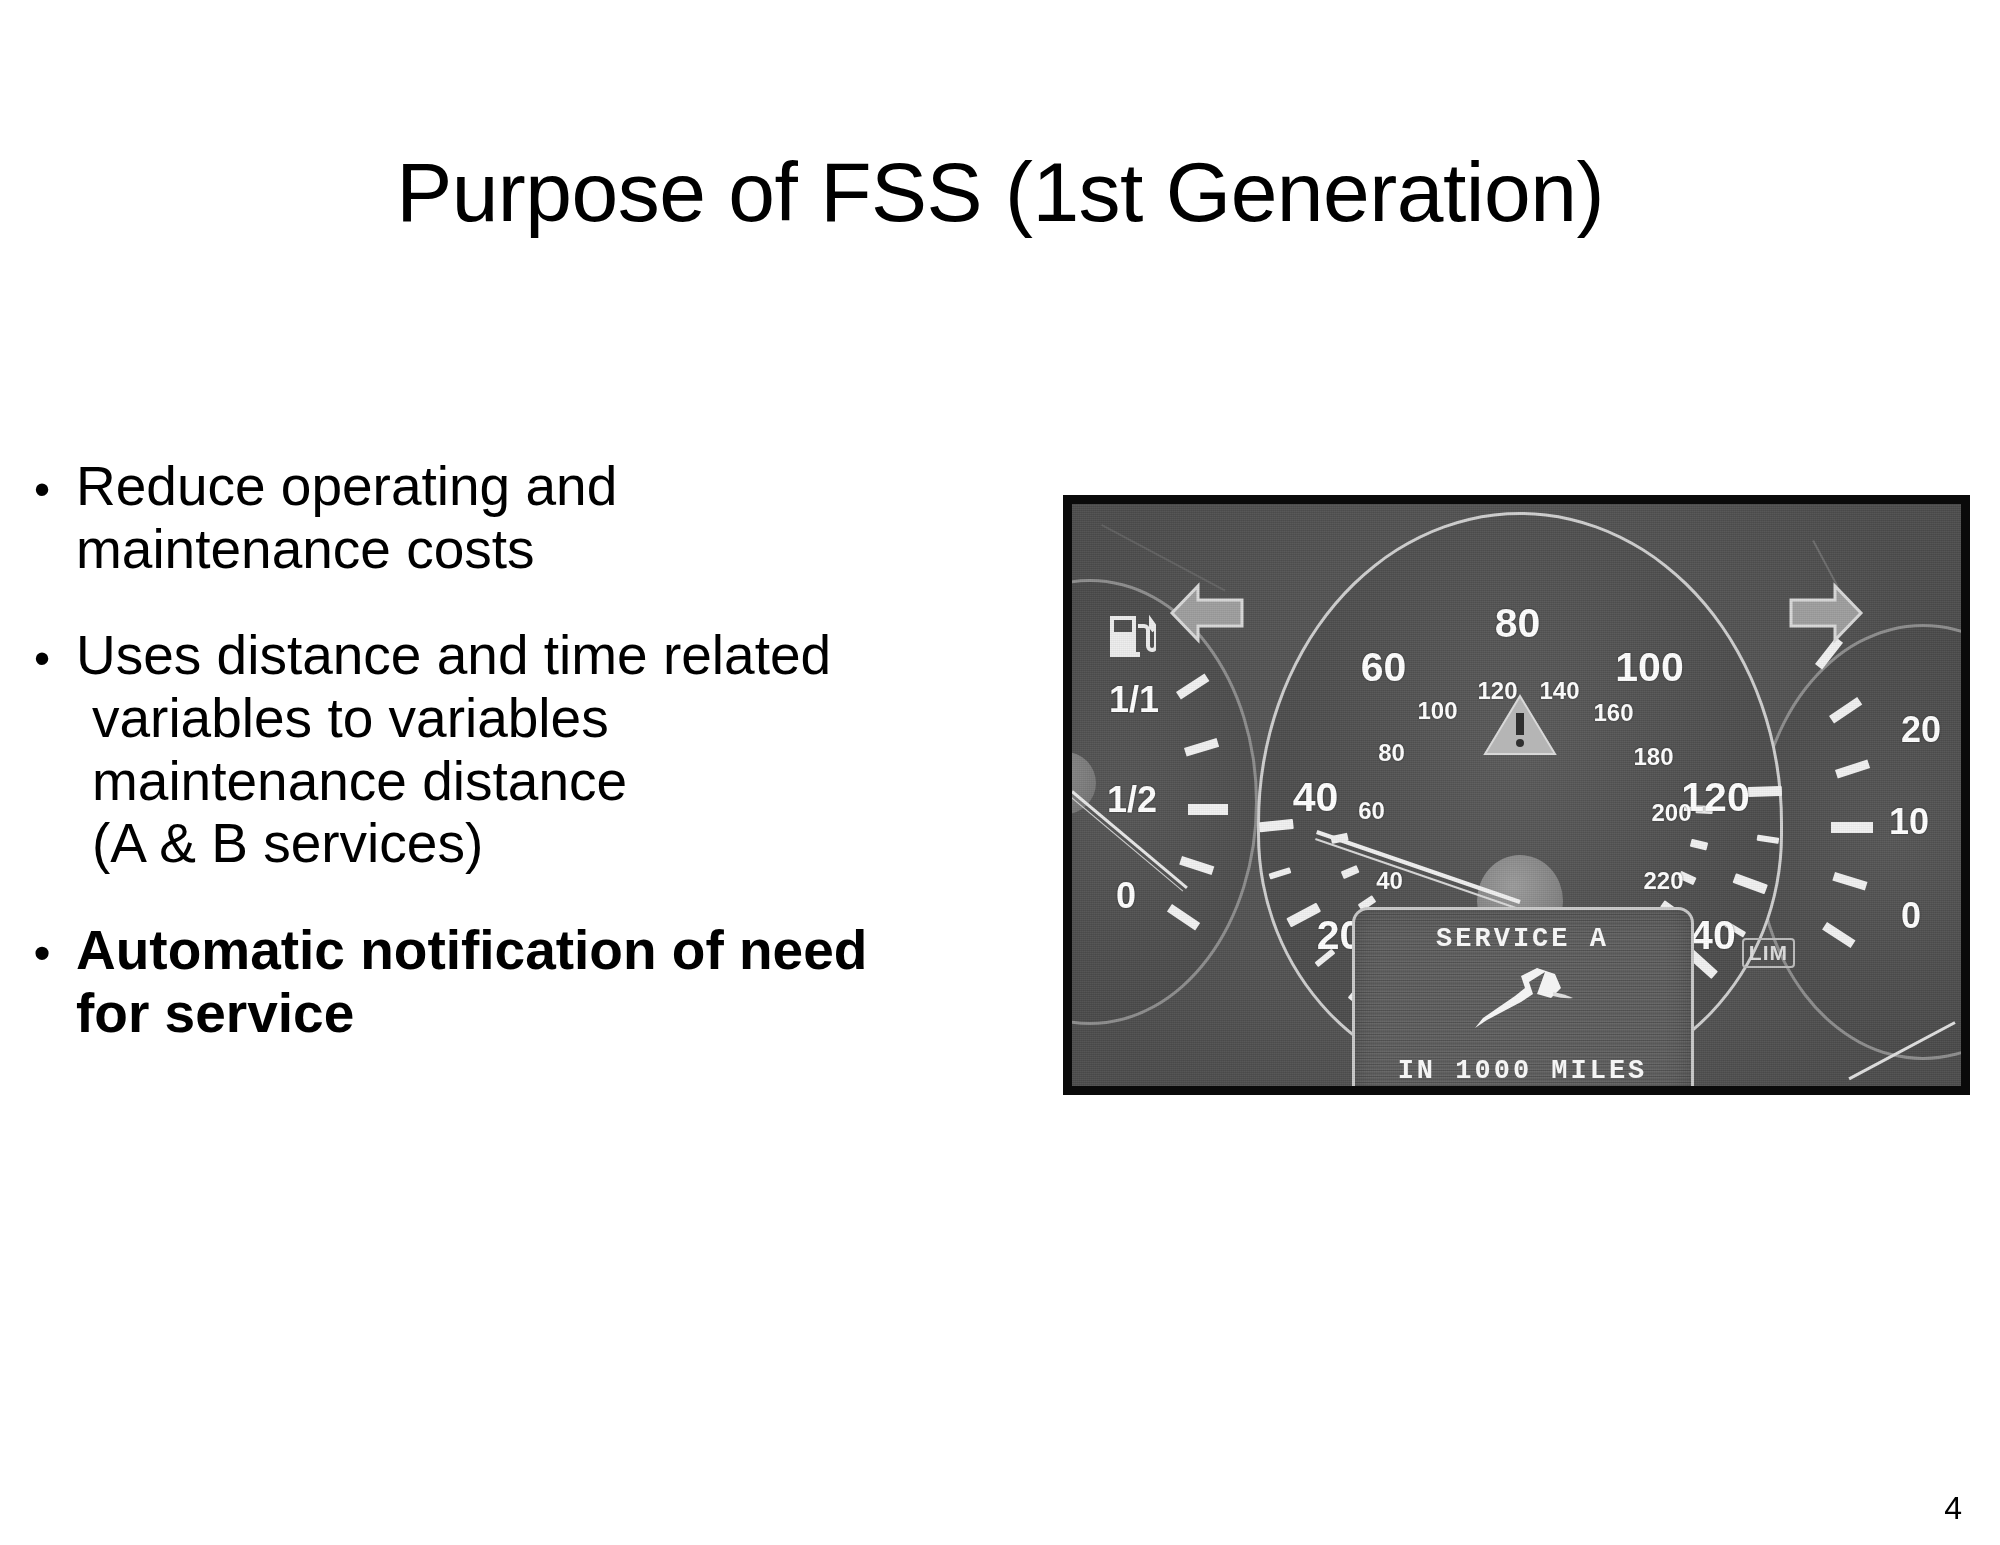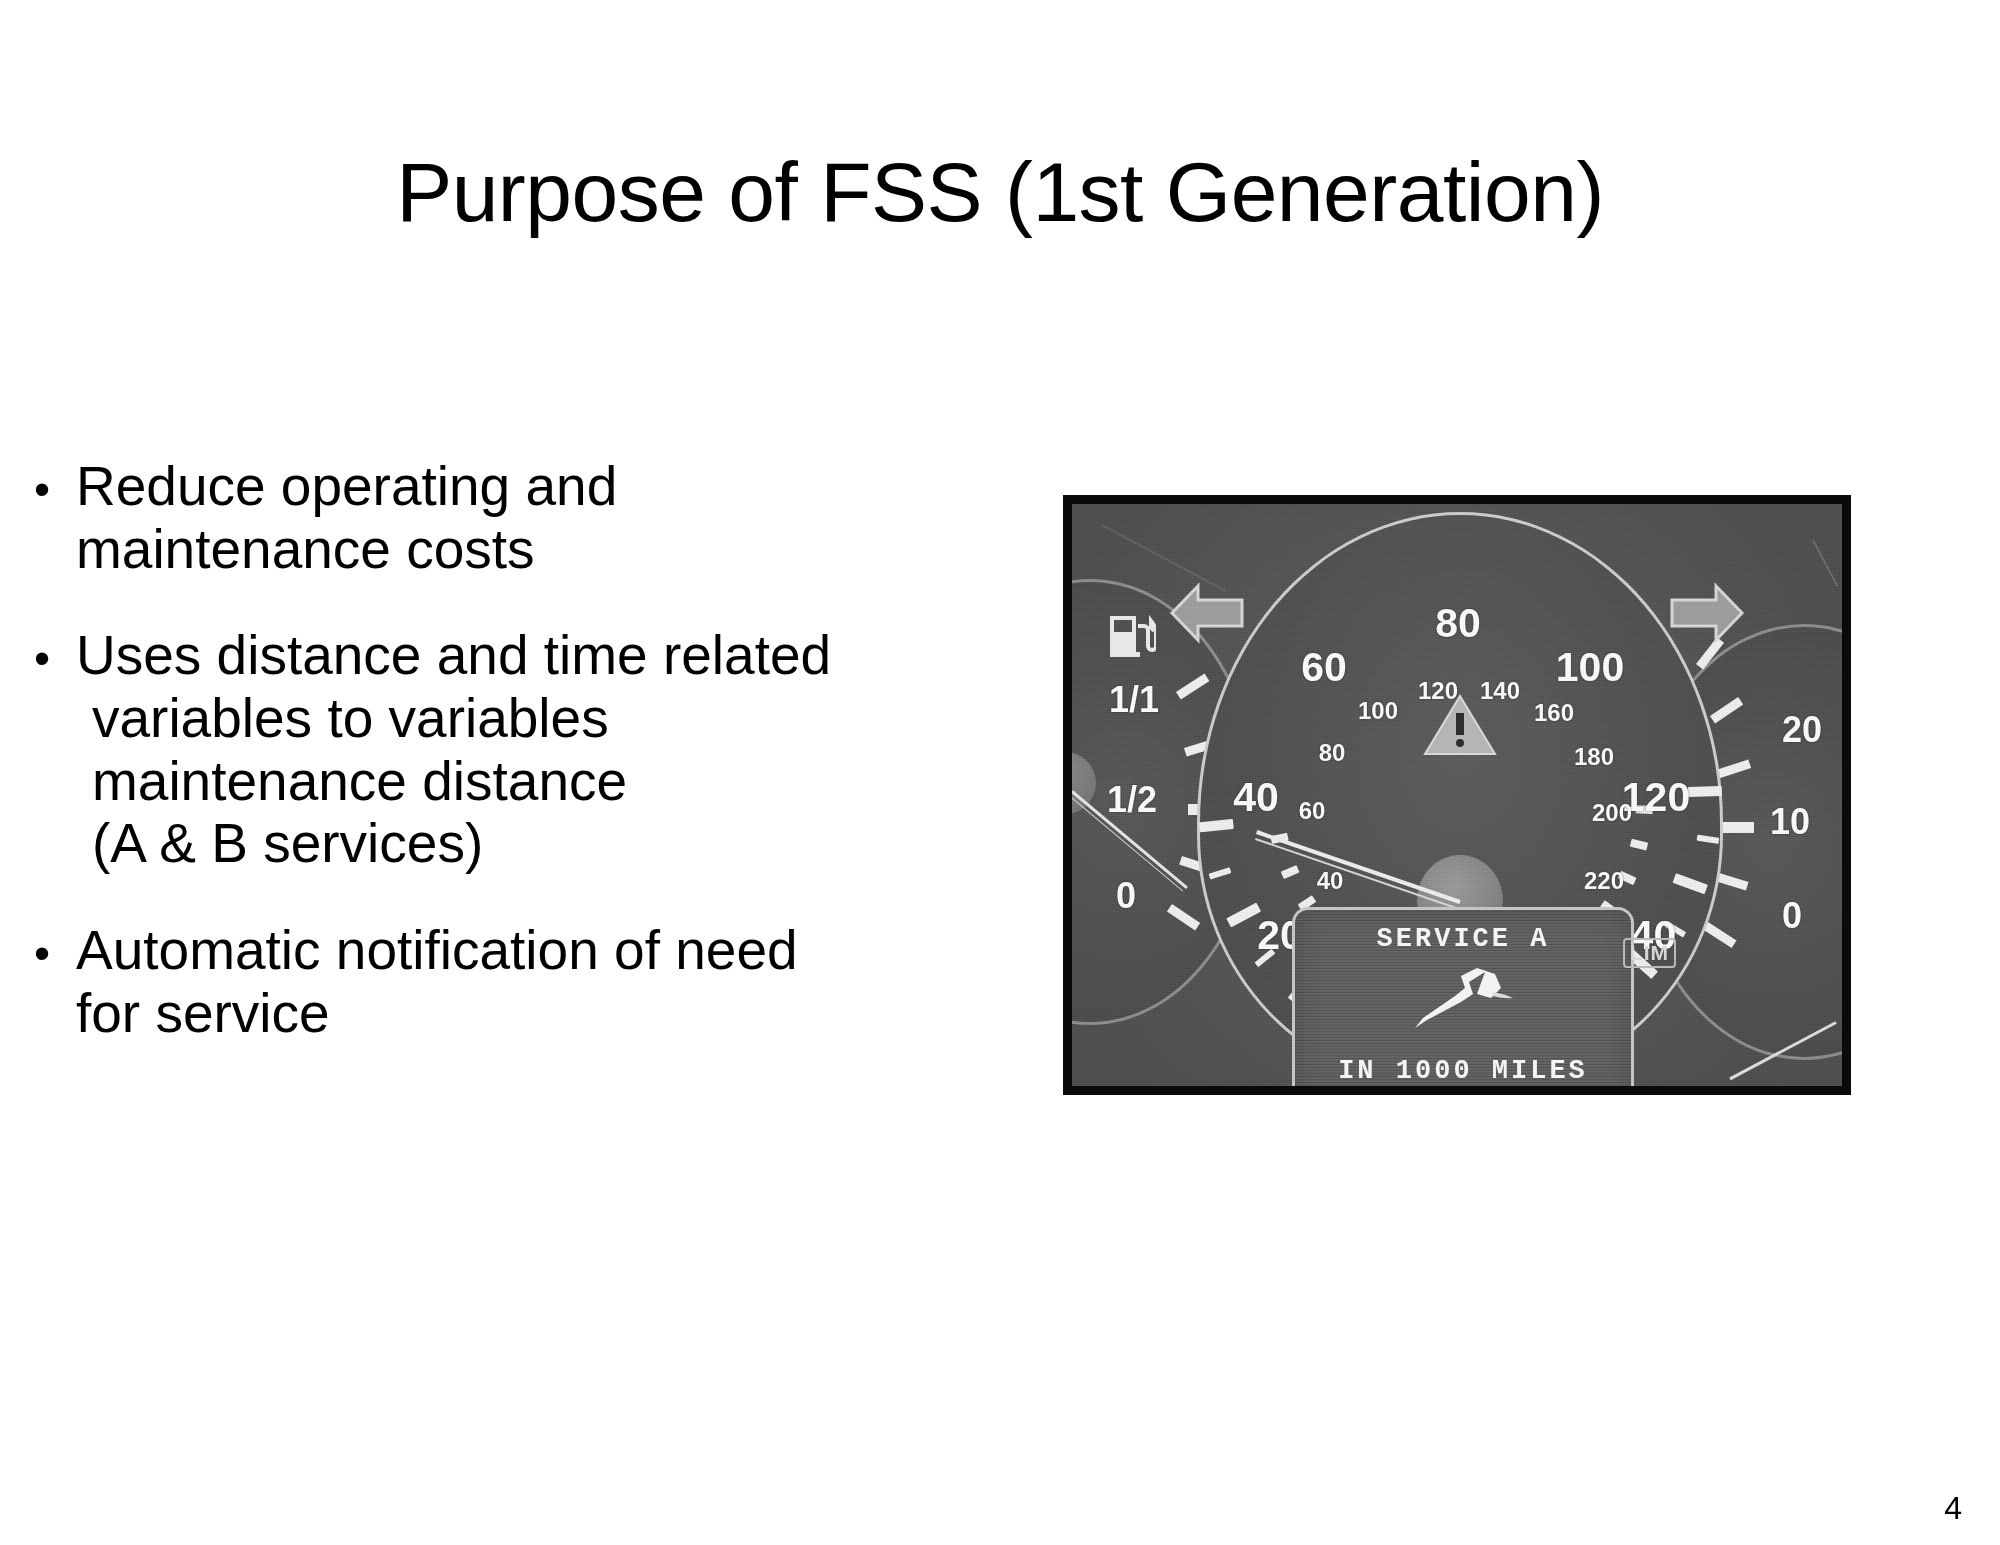--- a/index.html
+++ b/index.html
@@ -38,41 +38,41 @@
     top: 455px;
     width: 1020px;
   }
   .bullet-item {
     display: block;
     margin: 0 0 44px 0;
     font-size: 55px;
     line-height: 1.14;
     color: #000;
   }
-  .bullet-item:last-child { margin-bottom: 16px; }
+  .bullet-item:last-child { margin-bottom: 16px; font-weight: bold; }
 
   .bline {
     display: block;
     white-space: nowrap;
   }
   .bline .dot {
     display: inline-block;
     width: 42px;
     font-size: 46px;
     vertical-align: baseline;
   }
   .bline.cont { padding-left: 42px; }
   .bline.cont2 { padding-left: 58px; }
 
   
   #cluster-photo {
     position: absolute;
     left: 1063px;
     top: 495px;
-    width: 788px;
+    width: 907px;
     height: 600px;
     border: 9px solid #0a0a0a;
     box-sizing: border-box;
     background: #ec4899;
     overflow: hidden;
   }
   #cluster-inner {
     position: absolute;
     inset: 0;
     background:

